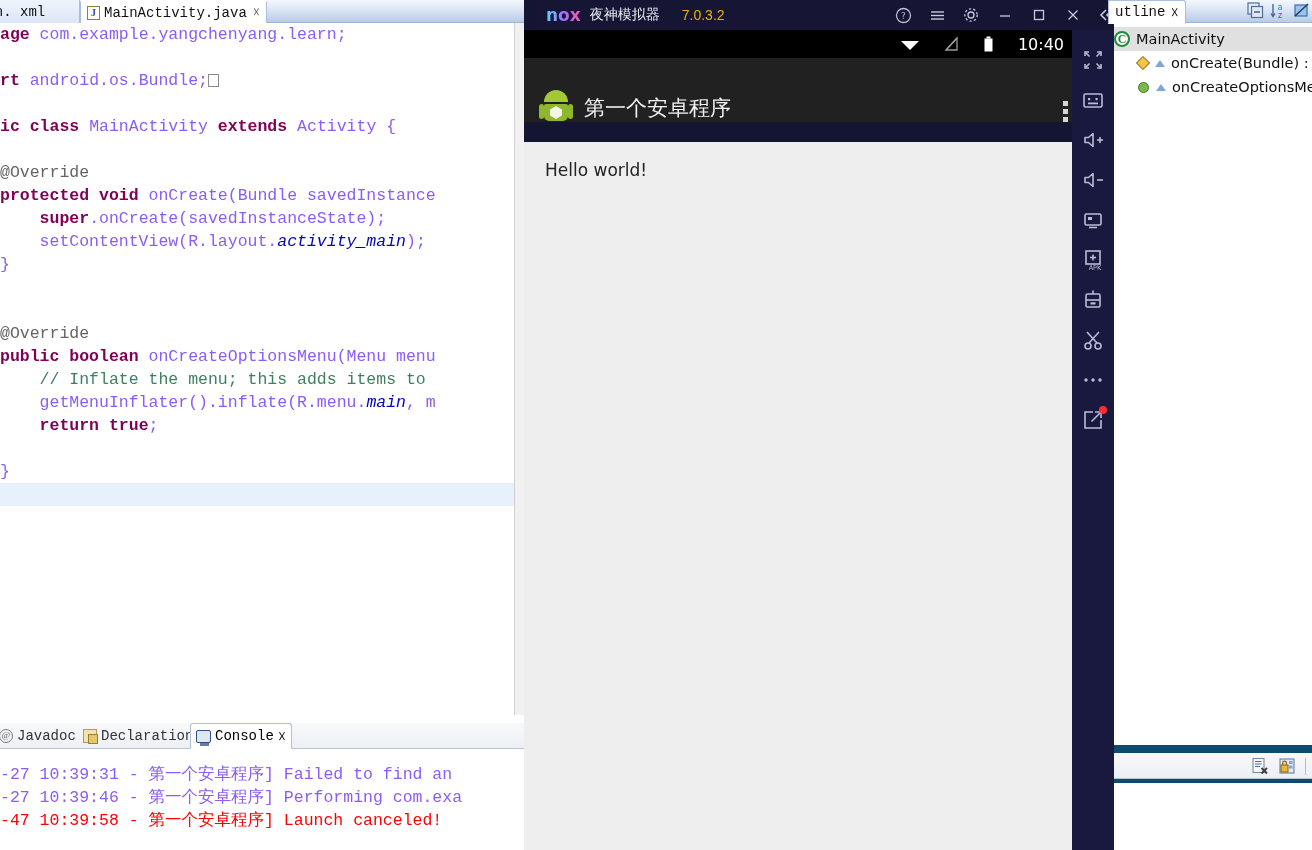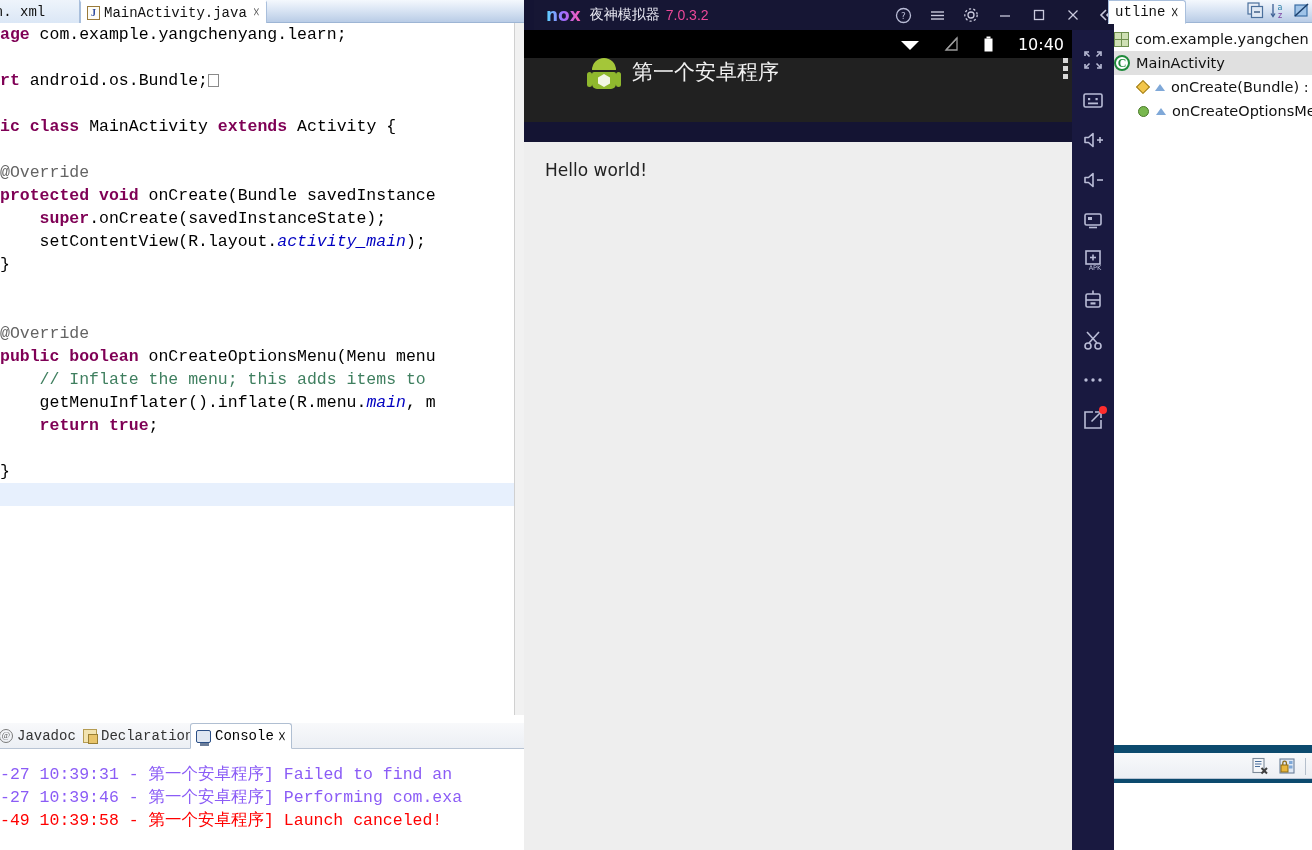--- a/index.html
+++ b/index.html
@@ -65,21 +65,21 @@
     line-height: 23px;
     overflow: hidden;
     white-space: pre;
   }
   .code-line { height: 23px; padding-left: 0; }
   .code-line.hl {
     background: #e7f0fd;
     width: 514px;
   }
   .kw { color: #7f0055; font-weight: bold; }
-  .plain { color: #000000; }
+  .plain { color: #8b5cf6; }
   .ann { color: #646464; }
   .cmt { color: #3f7f5f; }
   .fld { color: #0000c0; font-style: italic; }
   .boxglyph {
     display: inline-block; width: 11px; height: 13px;
     border: 1px solid #8a8a8a; vertical-align: -2px;
     font-size: 9px; color:#777; text-align:center; line-height: 11px;
   }
   .editor-scroll {
     position: absolute; left: 514px; top: 23px; width: 10px; height: 692px;
@@ -160,40 +160,40 @@
   .nox-logo {
     margin-left: 12px; font-family: "DejaVu Sans", sans-serif;
     font-size: 17px; font-weight: bold; letter-spacing: 0px;
     background: linear-gradient(90deg, #5ad7ff 0%, #9f6bff 50%, #ff5ab0 100%);
     -webkit-background-clip: text; background-clip: text; color: transparent;
   }
   .nox-name {
     margin-left: 9px; color: #e8e8f2; font-size: 14px;
     font-family: "DejaVu Sans", sans-serif;
   }
-  .nox-ver { margin-left: 6px; color: #ec4899; font-size: 14px; }
+  .nox-ver { margin-left: 22px; color: #eab308; font-size: 14px; }
   .nox-wbtns {
     margin-left: auto; display: flex; align-items: center; gap: 0px;
   }
   .wbtn {
     width: 34px; height: 30px; display: flex; align-items: center;
     justify-content: center; color: #c9c9dc; font-size: 15px;
   }
   .wbtn svg { display: block; }
 
   .nox-statusbar {
     position: absolute; left: 0; top: 30px; width: 548px; height: 28px;
     background: #000000; display: flex; align-items: center;
     justify-content: flex-end; padding-right: 8px; gap: 24px;
   }
   .sb-time { color: #ffffff; font-size: 16px; font-family: "DejaVu Sans", sans-serif; }
 
   .app-actionbar {
     position: absolute; left: 0; top: 58px; width: 560px; height: 64px;
-    background: #212121; display: flex; align-items: flex-start; padding-left: 48px;
+    background: #212121; display: flex; align-items: flex-end;
   }
   .droid {
     margin-left: 17px; width: 30px; height: 32px; position: relative;
   }
   .droid .head {
     position: absolute; left: 3px; top: 0; width: 24px; height: 12px;
     background: #a4c639; border-radius: 12px 12px 0 0;
   }
   .droid .body {
     position: absolute; left: 3px; top: 14px; width: 24px; height: 17px;
@@ -370,21 +370,21 @@
         <div class="ctab t2">
           <span class="ico-decl"></span>
           <span>Declaration</span>
         </div>
         <div class="ctab t3">
           <span class="ico-console"></span>
           <span>Console</span>
           <span class="closex">☓</span>
         </div>
       </div>
-      <div class="console-body" id="console-body"><div class="cl-black">-27 10:39:31 - 第一个安卓程序] Failed to find an</div><div class="cl-black">-27 10:39:46 - 第一个安卓程序] Performing com.exa</div><div class="cl-red">-49 10:39:58 - 第一个安卓程序] Launch canceled!</div></div>
+      <div class="console-body" id="console-body"><div class="cl-black">-27 10:39:31 - 第一个安卓程序] Failed to find an</div><div class="cl-black">-27 10:39:46 - 第一个安卓程序] Performing com.exa</div><div class="cl-red">-47 10:39:58 - 第一个安卓程序] Launch canceled!</div></div>
     </div>
   </div>
 
   <div class="nox">
 
     <div class="nox-title">
       <span class="nox-logo">nox</span>
       <span class="nox-name">夜神模拟器</span>
       <span class="nox-ver">7.0.3.2</span>
       <div class="nox-wbtns">
@@ -586,24 +586,20 @@
             <text x="10" y="8" font-size="8" fill="#2b7fa8" font-family="DejaVu Sans" text-anchor="middle">a</text>
             <text x="10" y="16" font-size="8" fill="#7a3fa0" font-family="DejaVu Sans" text-anchor="middle">z</text>
           </svg>
         <svg class="otool" viewBox="0 0 17 17">
             <rect x="2" y="3" width="12" height="11" fill="#9fc3e8" stroke="#3b6ea5" stroke-width="1.2"></rect>
             <line x1="2" y1="14" x2="15" y2="2" stroke="#1d3f6b" stroke-width="1.6"></line>
           </svg>
       </div>
     </div>
     <div class="outline-body" id="outline-body">
-        <div class="ol-row">
-          <span class="ic-pkg"></span>
-          <span>com.example.yangchen</span>
-        </div>
         <div class="ol-row sel">
           <span class="ic-class">C</span>
           <span>MainActivity</span>
         </div>
         <div class="ol-row indent2">
           <span class="ic-m-yellow"></span>
           <span class="ic-tri"></span>
           <span>onCreate(Bundle) : </span>
         </div>
         <div class="ol-row indent2">

